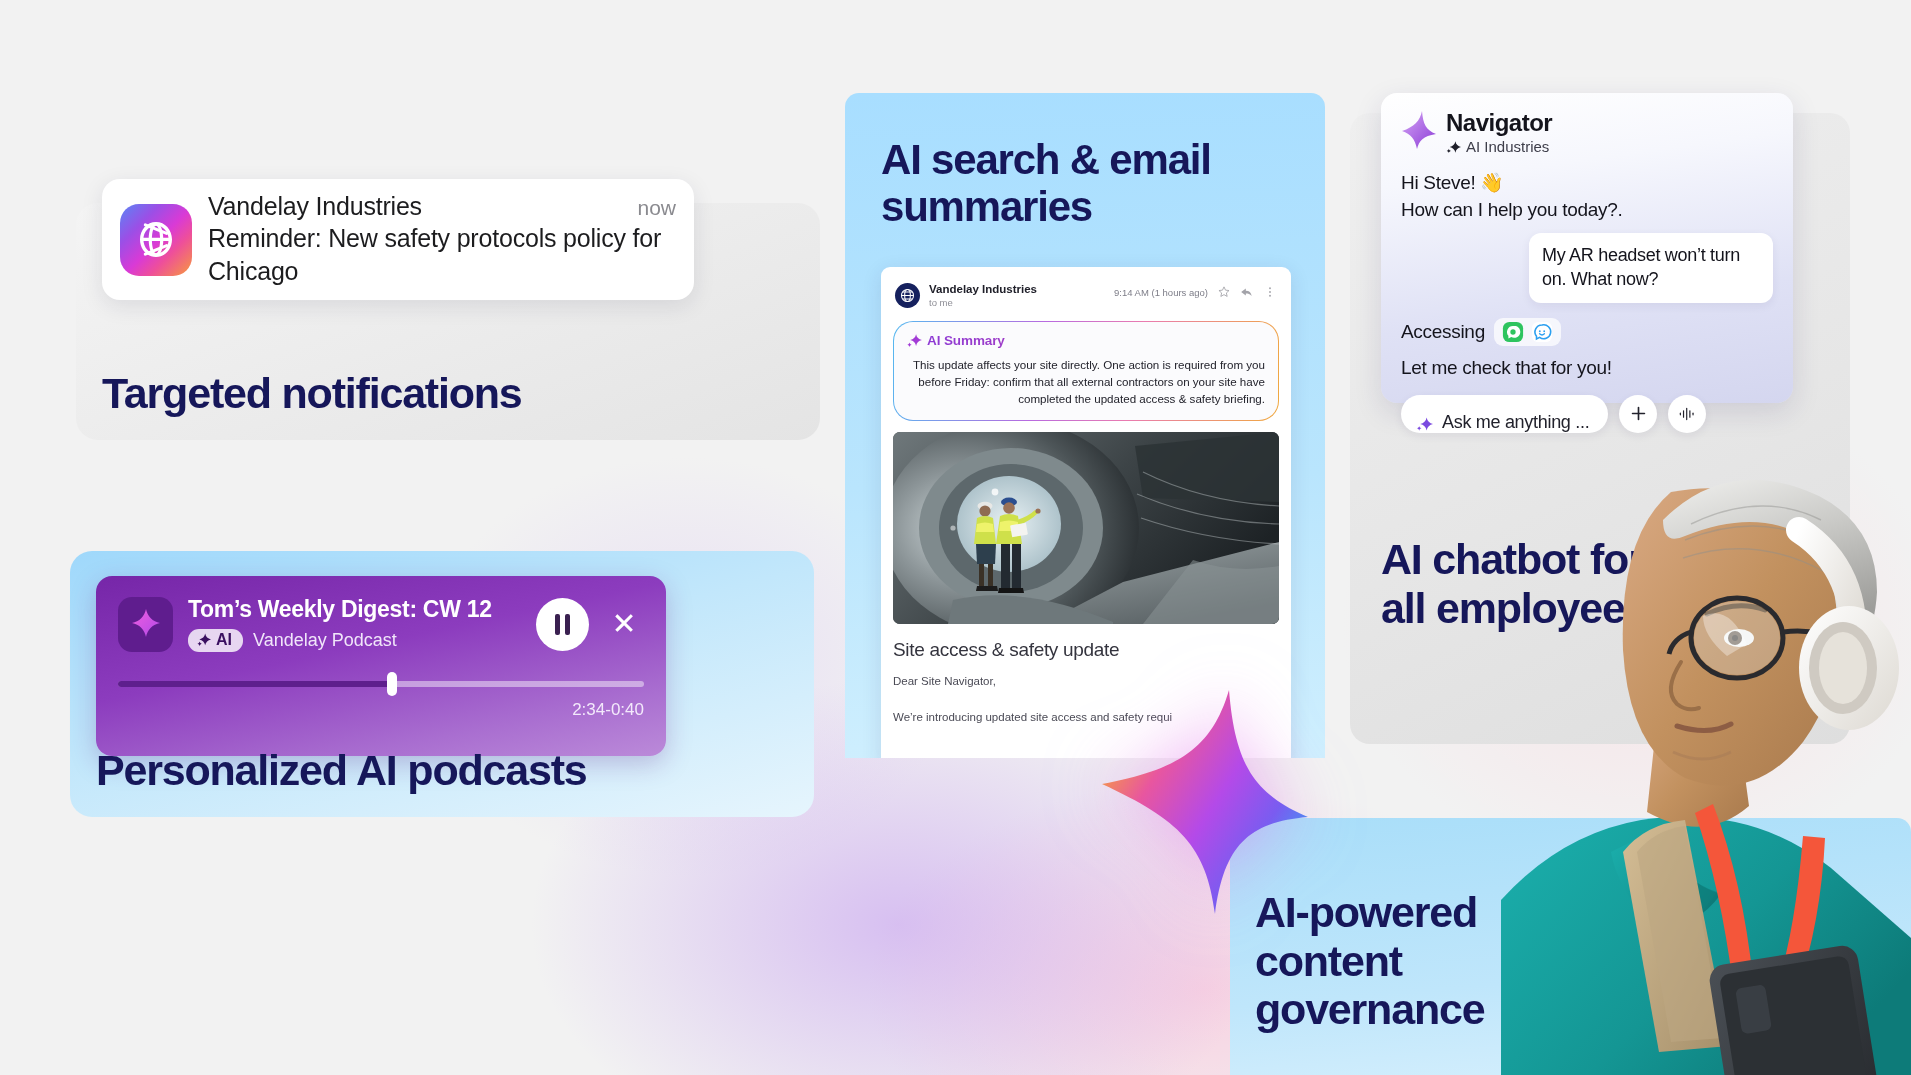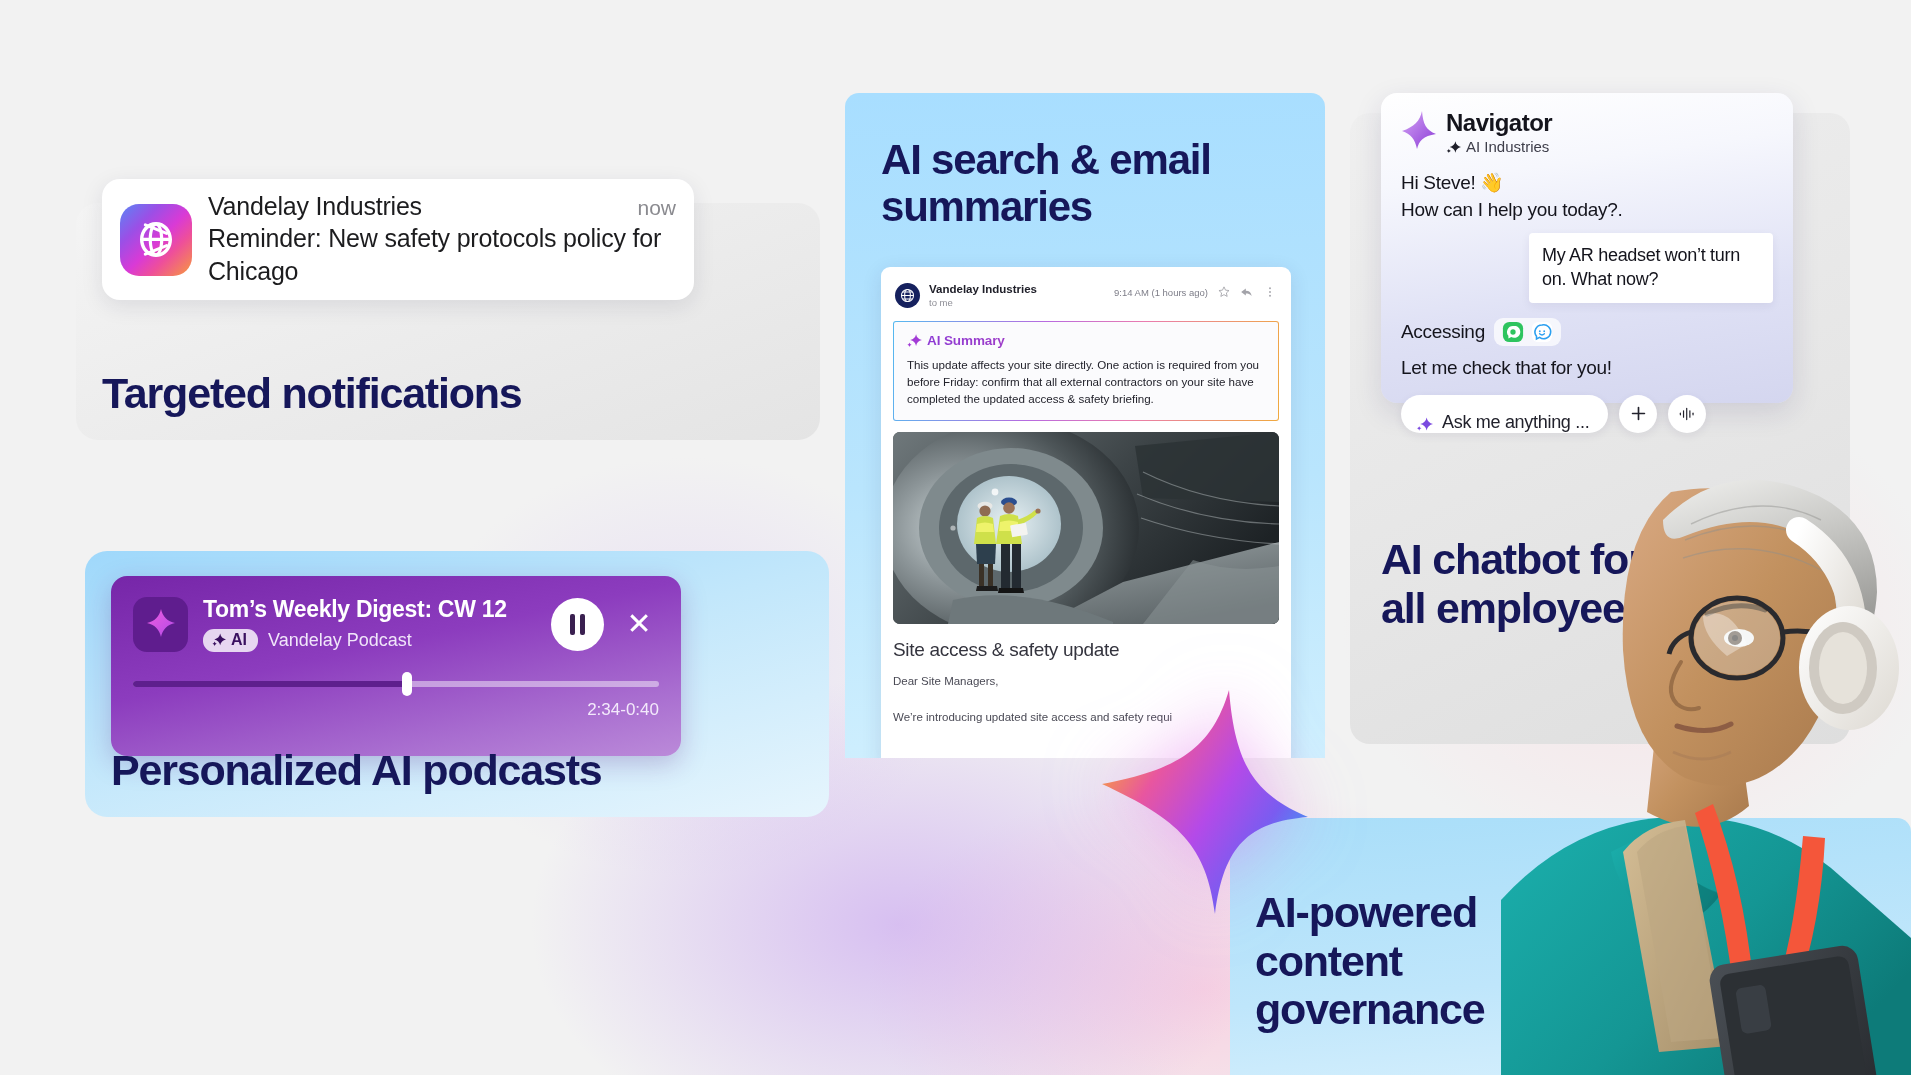--- a/index.html
+++ b/index.html
@@ -73,21 +73,21 @@
     position: absolute;
     color: #16175a;
     font-weight: 700;
     letter-spacing: -1.2px;
   }
   .notify-label { left: 26px; bottom: 22px; font-size: 43px; }
 
   
   .card-podcast {
     position: absolute;
-    left: 85px; top: 551px;
+    left: 70px; top: 551px;
     width: 744px; height: 266px;
     background: linear-gradient(165deg, #9fd8fb 0%, #c2e7fb 46%, #e6f5fd 100%);
     border-radius: 22px;
   }
   .player {
     position: absolute;
     left: 26px; top: 25px;
     width: 570px; height: 180px;
     border-radius: 16px;
     background: linear-gradient(168deg, #7626a8 0%, #8c3cbe 42%, #a96ed0 78%, #bb8ad9 100%);
@@ -181,25 +181,26 @@
   }
   .mail-from { flex: 1 1 auto; min-width: 0; }
   .mail-sender { font-size: 11.5px; font-weight: 700; color: #20202a; }
   .mail-tome { font-size: 9.5px; color: #8e8e96; margin-top: 2px; }
   .mail-right { display: flex; align-items: center; gap: 9px; flex: 0 0 auto; padding-top: 2px; }
   .mail-date { font-size: 9.5px; color: #7d7d88; }
   .ico { width: 14px; height: 14px; display: block; opacity: .62; }
   .ai-summary {
     margin: 4px 12px 0 12px;
     border: 1.5px solid transparent;
-    border-radius: 3px;
+    border-radius: 20px;
     background:
       linear-gradient(#fbfbfd, #fbfbfd) padding-box,
       linear-gradient(100deg, #55b9f0 0%, #b86ae0 38%, #e97bb0 62%, #f0a93f 100%) border-box;
     padding: 11px 13px 13px 13px;
+    text-align: right;
   }
   .ai-summary-title {
     font-size: 13.5px; font-weight: 700; letter-spacing: -.1px;
     background: linear-gradient(90deg, #8a3ad8 0%, #d0449f 100%);
     -webkit-background-clip: text; background-clip: text; color: transparent;
     display: flex; align-items: center; gap: 5px;
   }
   .ai-summary-body {
     margin-top: 8px; font-size: 11.6px; line-height: 1.47; color: #23232c;
   }
@@ -244,21 +245,21 @@
   .chat-name { font-size: 24px; font-weight: 700; color: #14141c; letter-spacing: -.5px; }
   .chat-role {
     font-size: 15px; color: #3d3d49; margin-top: 4px;
     display: flex; align-items: center; gap: 5px;
   }
   .chat-line { font-size: 19px; color: #14141c; letter-spacing: -.3px; }
   .chat-greet { margin-top: 16px; }
   .chat-greet2 { margin-top: 5px; }
   .bubble-user {
     margin: 12px 0 0 auto; width: 244px;
-    background: #fff; border-radius: 4px;
+    background: #fff; border-radius: 12px;
     padding: 10px 13px 11px 13px;
     font-size: 18px; line-height: 1.35; color: #14141c;
     letter-spacing: -.3px;
     box-shadow: 0 3px 10px rgba(40,30,90,.07);
   }
   .accessing-row {
     display: flex; align-items: center; gap: 9px; margin-top: 15px;
   }
   .apps-chip {
     display: inline-flex; align-items: center; gap: 7px;
@@ -500,21 +501,21 @@
           <rect x="108" y="112" width="9" height="44" fill="#232a31"></rect>
           <rect x="119" y="112" width="9" height="44" fill="#232a31"></rect>
           <path d="M106 156 h12 l1 5 -14 0 z" fill="#141414"></path>
           <path d="M118 156 h12 l1 5 -14 0 z" fill="#141414"></path>
           <rect x="118" y="92" width="16" height="12" rx="1" fill="#f4f4f0" transform="rotate(-10 126 98)"></rect>
         </g>
       </svg>
     </div>
 
     <div class="mail-subject">Site access &amp; safety update</div>
-    <div class="mail-p">Dear Site Managers,</div>
+    <div class="mail-p">Dear Site Navigator,</div>
     <div class="mail-p mail-p2">We’re introducing updated site access and safety requi</div>
   </div>
 </div>
 
 <div class="sparkle">
   <svg viewBox="0 0 216 232" aria-hidden="true">
     <defs>
       <linearGradient id="spk" x1="0.05" y1="0.22" x2="0.95" y2="0.85">
         <stop offset="0" stop-color="#f7a23c"></stop>
         <stop offset="0.24" stop-color="#e8569f"></stop>

